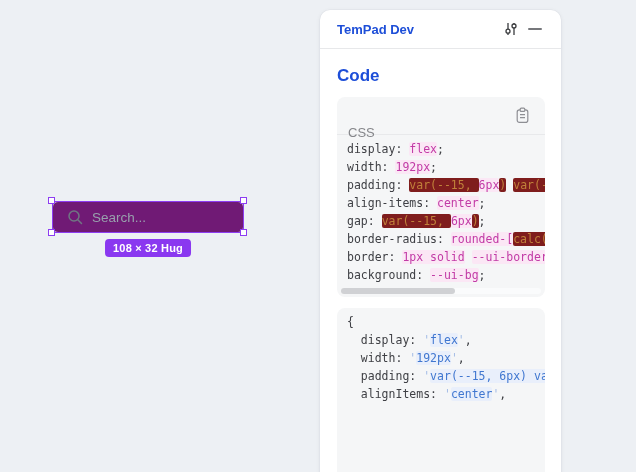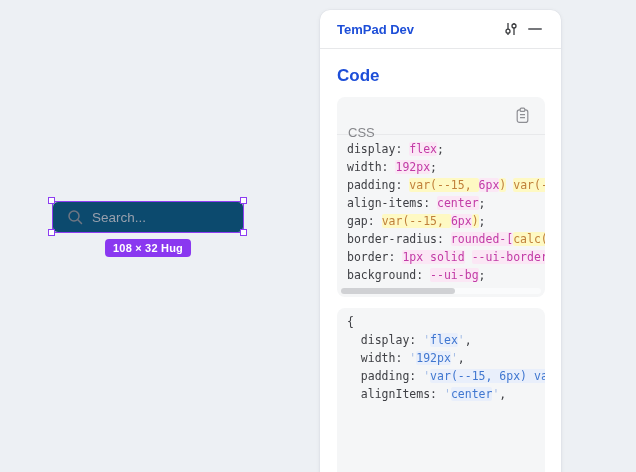--- a/index.html
+++ b/index.html
@@ -2,21 +2,21 @@
 <html><head>
 <meta charset="utf-8">
 <style>
   * { margin:0; padding:0; box-sizing:border-box; }
   html,body { width:636px; height:472px; overflow:hidden; }
   body { font-family:"Liberation Sans", sans-serif; background:#edf0f4; position:relative; }
 
   
   .search-box {
     position:absolute; left:52px; top:201px; width:192px; height:32px;
-    background:#0c4a6e; border:1px solid #d6dae1; border-radius:6px;
+    background:#701a75; border:1px solid #d6dae1; border-radius:6px;
     display:flex; align-items:center; gap:8px; padding:0 6px 0 14px;
   }
   .search-placeholder { color:#98a0ad; font-size:13.5px; }
   .selection-outline {
     position:absolute; left:52px; top:201px; width:192px; height:32px;
     border:1.5px solid #8d3df2; pointer-events:none;
   }
   .handle {
     position:absolute; width:7px; height:7px; background:#ffffff;
     border:1.2px solid #8d3df2;
@@ -67,21 +67,21 @@
   }
   .code-card-label { font-size:13px; color:#85868a; flex:1;margin-top:34px; }
 
   .code-body {
     padding:5px 0 0 10px; overflow:hidden; white-space:pre;
     font-family:"DejaVu Sans Mono", monospace; font-size:11.5px;
   }
   .code-line { height:18px; line-height:18px; }
   .tk-p { color:#3f4045; }
   .tk-v { color:#c23ba6; background:#fbe7f5; border-radius:2px; }
-  .tk-f { color:#c0803a; background:#fef9c3; border-radius:2px; }
+  .tk-f { color:#c0803a; background:#7f1d1d; border-radius:2px; }
   .tk-s { color:#4077d0; background:#e9effb; border-radius:2px; }
   .tk-q { color:#a3bce6; }
 
   .css-card  { height:200px; }
   .css-card .code-body { height:150px; }
   .js-card   { height:260px; }
 
   .hscrollbar {
     position:absolute; left:4px; right:4px; bottom:3px; height:6px;
     background:#fafbfc; border-radius:3px;

